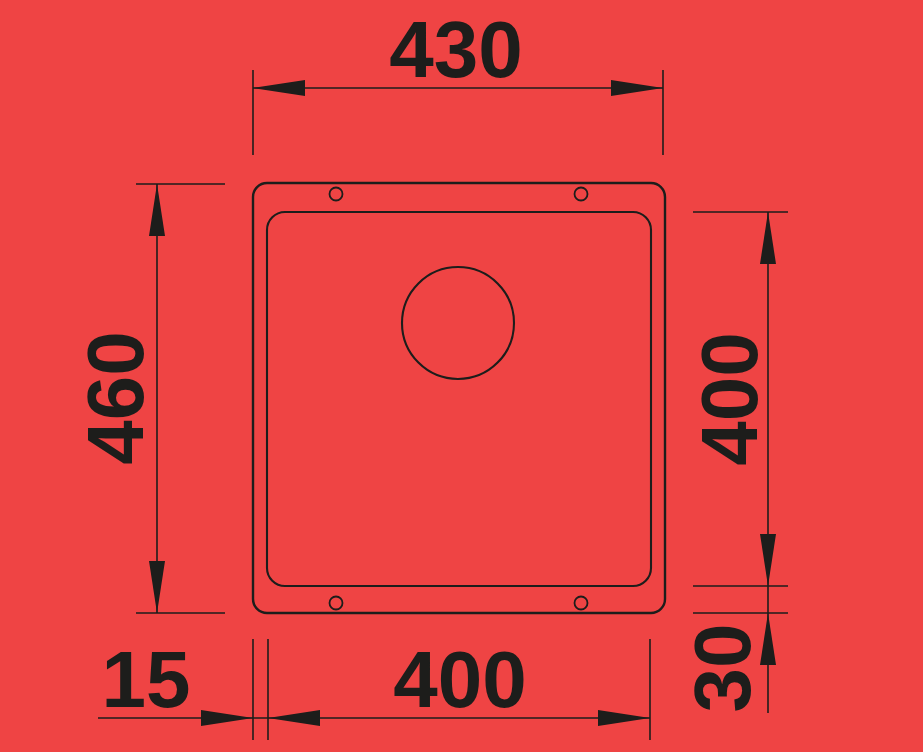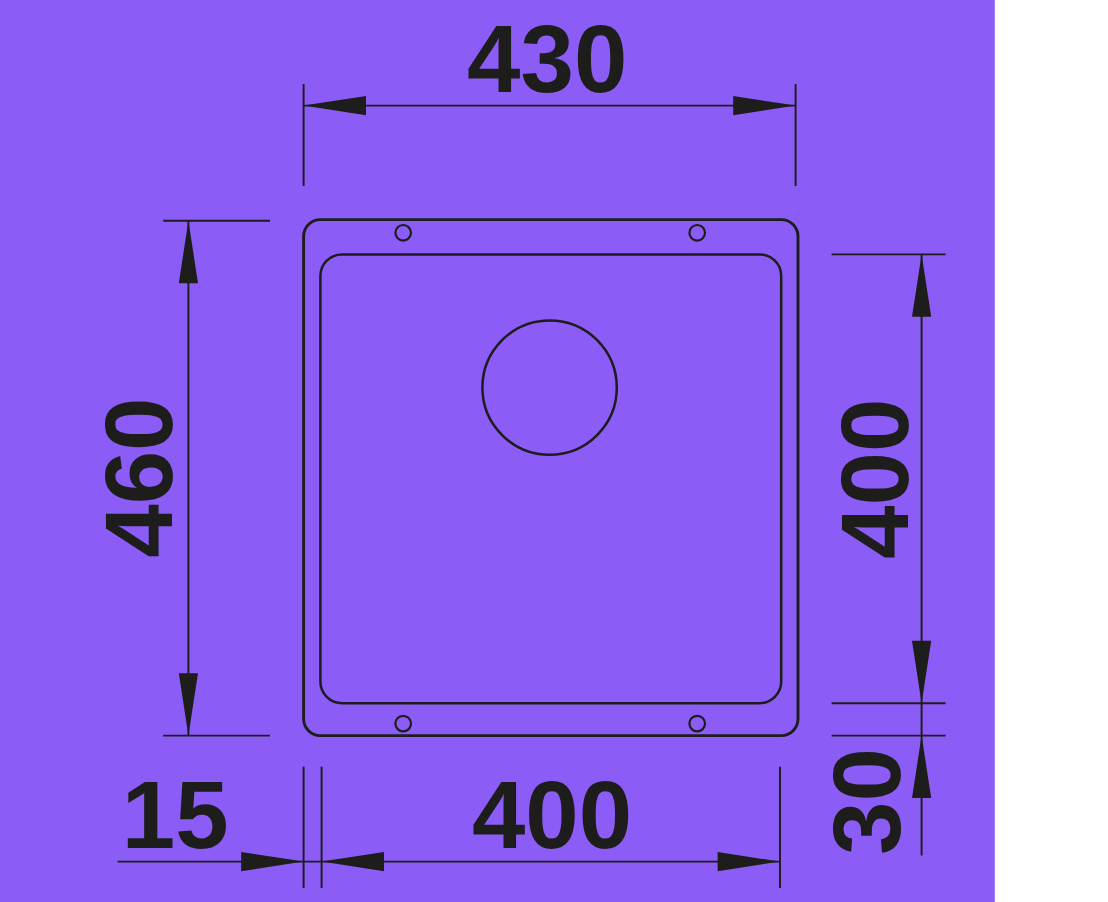--- a/index.html
+++ b/index.html
@@ -2,23 +2,23 @@
 <html><head>
 <meta charset="utf-8">
 <style>
   html, body {
     margin: 0;
     padding: 0;
     background: #ffffff;
   }
   .stage {
     position: relative;
-    width: 829px;
+    width: 923px;
     height: 752px;
-    background: #8b5cf6;
+    background: #ef4444;
     overflow: hidden;
   }
   svg { display: block; }
   .outline-thick {
     fill: none;
     stroke: #1d1d1b;
     stroke-width: 2.4;
   }
   .outline-med {
     fill: none;

